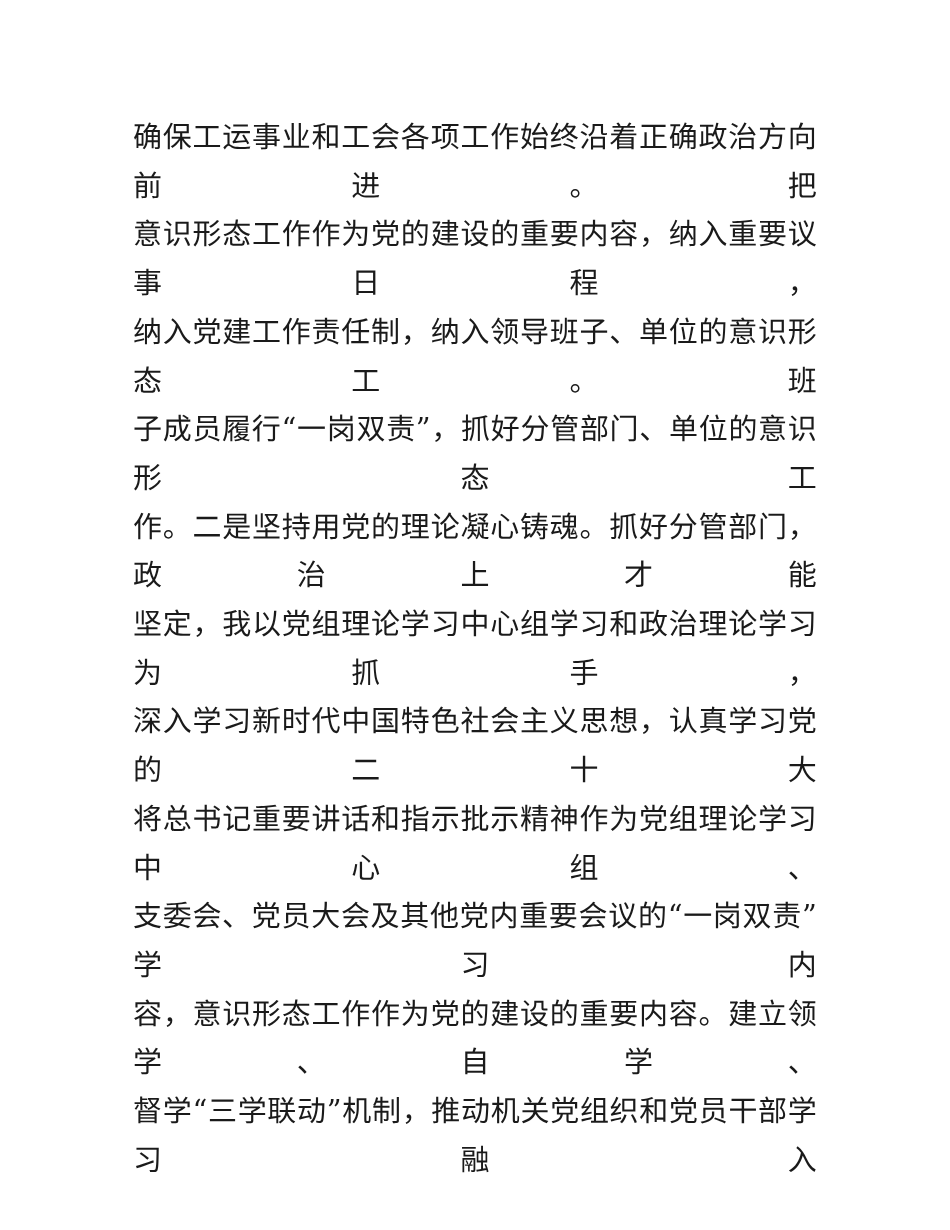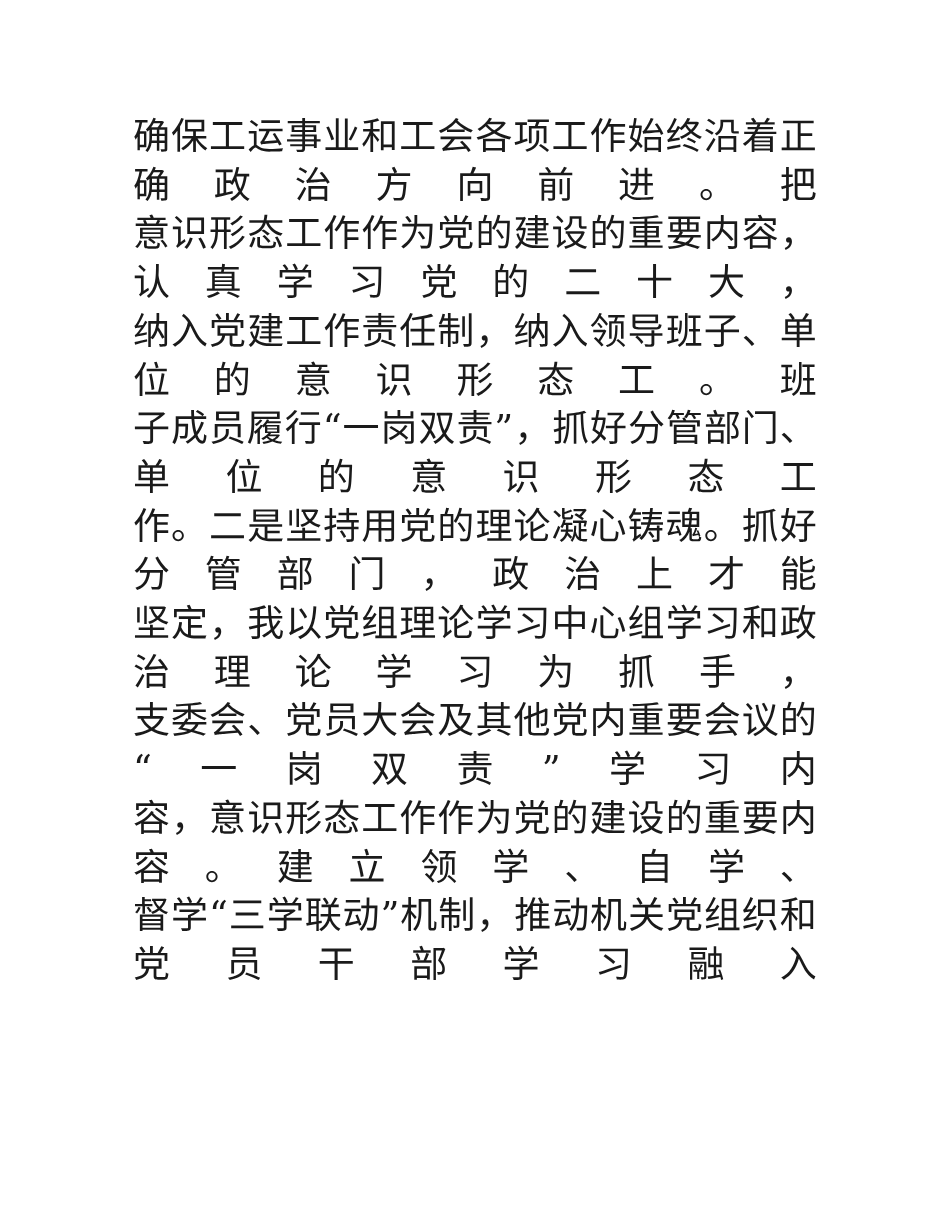--- a/index.html
+++ b/index.html
@@ -17,44 +17,46 @@
     box-sizing: border-box;
   }
   .text-body {
     position: absolute;
     left: 133px;
     top: 113px;
     width: 684px;
   }
   .doc-line {
     font-family: "DejaVu Serif", "Liberation Serif", serif;
-    font-size: 37px;
+    font-size: 29px;
     line-height: 48.7px;
     color: #1a1a1a;
     white-space: pre;
     letter-spacing: 0.2px;
     font-weight: 400;
     text-rendering: optimizeLegibility;
   }
   
   .doc-line.justify {
     white-space: normal;
     text-align: justify;
     text-align-last: justify;
   }
 </style>
 </head>
 <body>
 
 <div class="page">
   <div class="text-body">
     <div class="doc-line justify">确保工运事业和工会各项工作始终沿着正确政治方向前进。把</div>
-    <div class="doc-line justify">意识形态工作作为党的建设的重要内容，认真学习党的二十大，</div>
+    <div class="doc-line justify">意识形态工作作为党的建设的重要内容，纳入重要议事日程，</div>
     <div class="doc-line justify">纳入党建工作责任制，纳入领导班子、单位的意识形态工。班</div>
     <div class="doc-line justify">子成员履行“一岗双责”，抓好分管部门、单位的意识形态工</div>
     <div class="doc-line justify">作。二是坚持用党的理论凝心铸魂。抓好分管部门，政治上才能</div>
     <div class="doc-line justify">坚定，我以党组理论学习中心组学习和政治理论学习为抓手，</div>
+    <div class="doc-line justify">深入学习新时代中国特色社会主义思想，认真学习党的二十大</div>
+    <div class="doc-line justify">将总书记重要讲话和指示批示精神作为党组理论学习中心组、</div>
     <div class="doc-line justify">支委会、党员大会及其他党内重要会议的“一岗双责”学习内</div>
     <div class="doc-line justify">容，意识形态工作作为党的建设的重要内容。建立领学、自学、</div>
     <div class="doc-line justify">督学“三学联动”机制，推动机关党组织和党员干部学习融入</div>
 
   </div>
 </div>
 
 </body></html>

